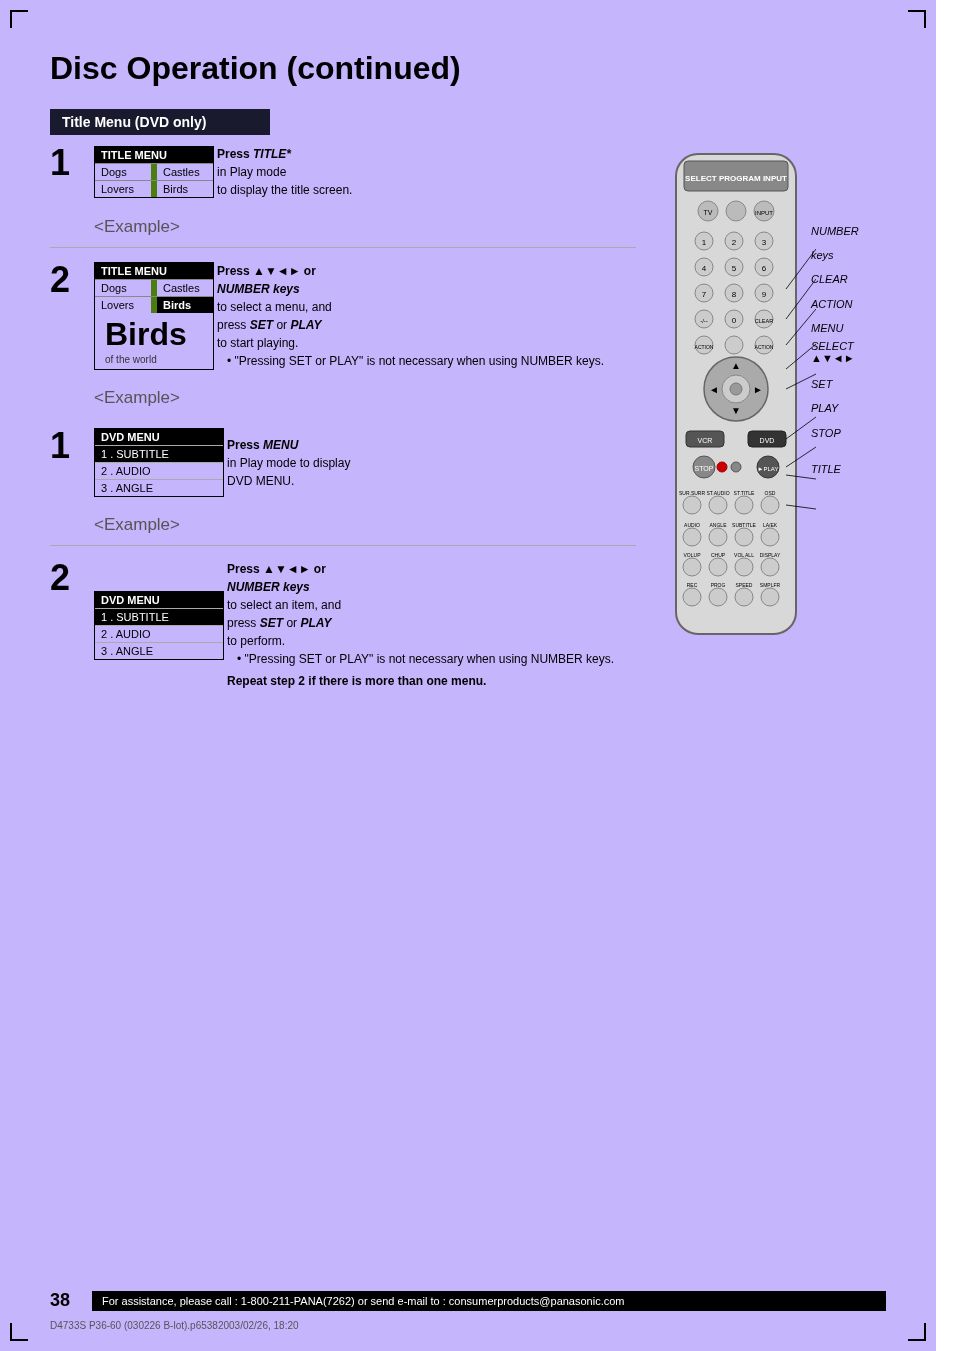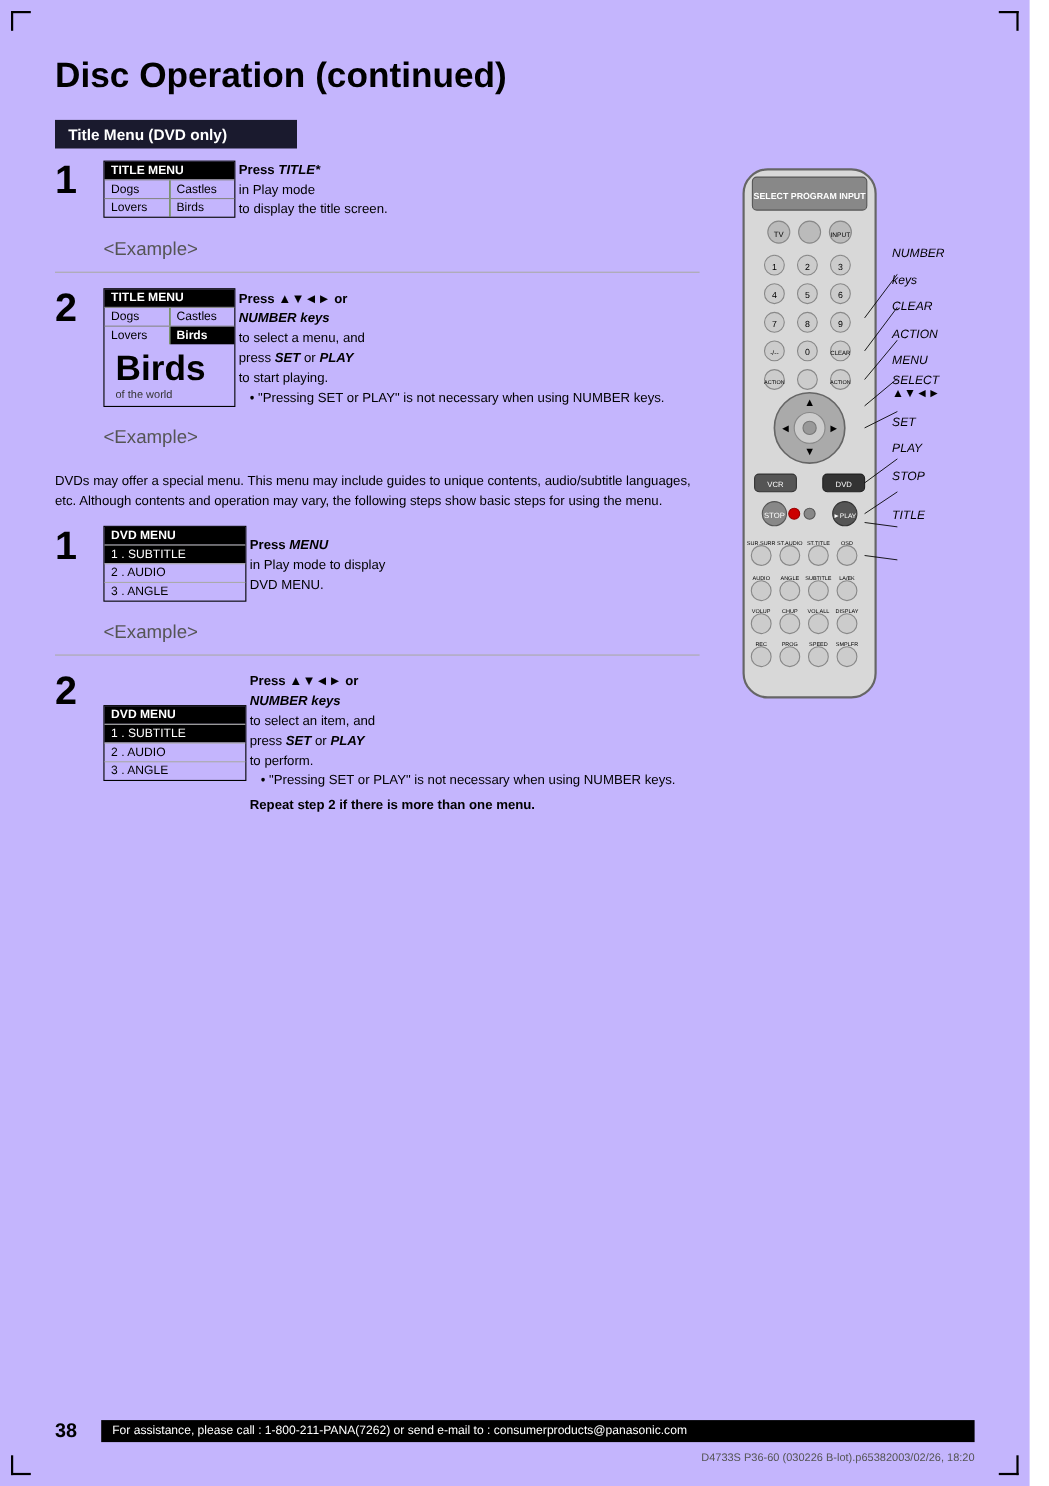--- a/index.html
+++ b/index.html
@@ -114,21 +114,21 @@
       font-weight: bold;
     }
 
     .screen-row {
       display: flex;
       border-top: 1px solid #888;
     }
 
     .screen-cell {
       padding: 2px 6px;
-      border-right: 1px solid #4d7c0f;
+      border-right: 6px solid #4d7c0f;
       flex: 1;
     }
 
     .screen-cell:last-child {
       border-right: none;
     }
 
     .screen-cell.highlighted {
       font-weight: bold;
     }
@@ -309,21 +309,20 @@
               <span>to start playing.</span><br>
               <div class="note-bullet">• <span>"Pressing SET or PLAY" is not necessary when using NUMBER keys.</span></div>
             </div>
           </div>
         </div>
         <div class="example-label">&lt;Example&gt;</div>
       </div>
 
       <div style="margin-top:20px;">
 
-        <p class="section-desc">DVDs may offer a special menu. This menu may include guides to unique contents, audio/subtitle languages, etc. Although contents and operation may vary, the following steps show basic steps for using the menu.</p>
 
         
         <div class="step-block">
           <div class="step-number">1</div>
           <div class="step-content">
             <div class="dvd-screen">
               <div class="screen-title-row">DVD MENU</div>
               <div class="dvd-screen-row highlighted">1 . SUBTITLE</div>
               <div class="dvd-screen-row">2 . AUDIO</div>
               <div class="dvd-screen-row">3 . ANGLE</div>
@@ -517,19 +516,19 @@
       </div>
     </div>
 
   </div>
 
   <div class="bottom-bar">
     <span class="page-num">38</span>
     <div class="help-text">For assistance, please call : 1-800-211-PANA(7262) or send e-mail to : consumerproducts@panasonic.com</div>
   </div>
 
-  <div class="footer-file" style="position:absolute; bottom:20px; left:50px; right:50px; display:flex; justify-content:flex-end;">
+  <div class="footer-file" style="position:absolute; bottom:20px; left:50px; right:50px; display:flex; justify-content:flex-start;">
     <span>D4733S P36-60 (030226 B-lot).p65</span>
     <span>38</span>
     <span>2003/02/26, 18:20</span>
   </div>
 
 </div>
 
 </body></html>

